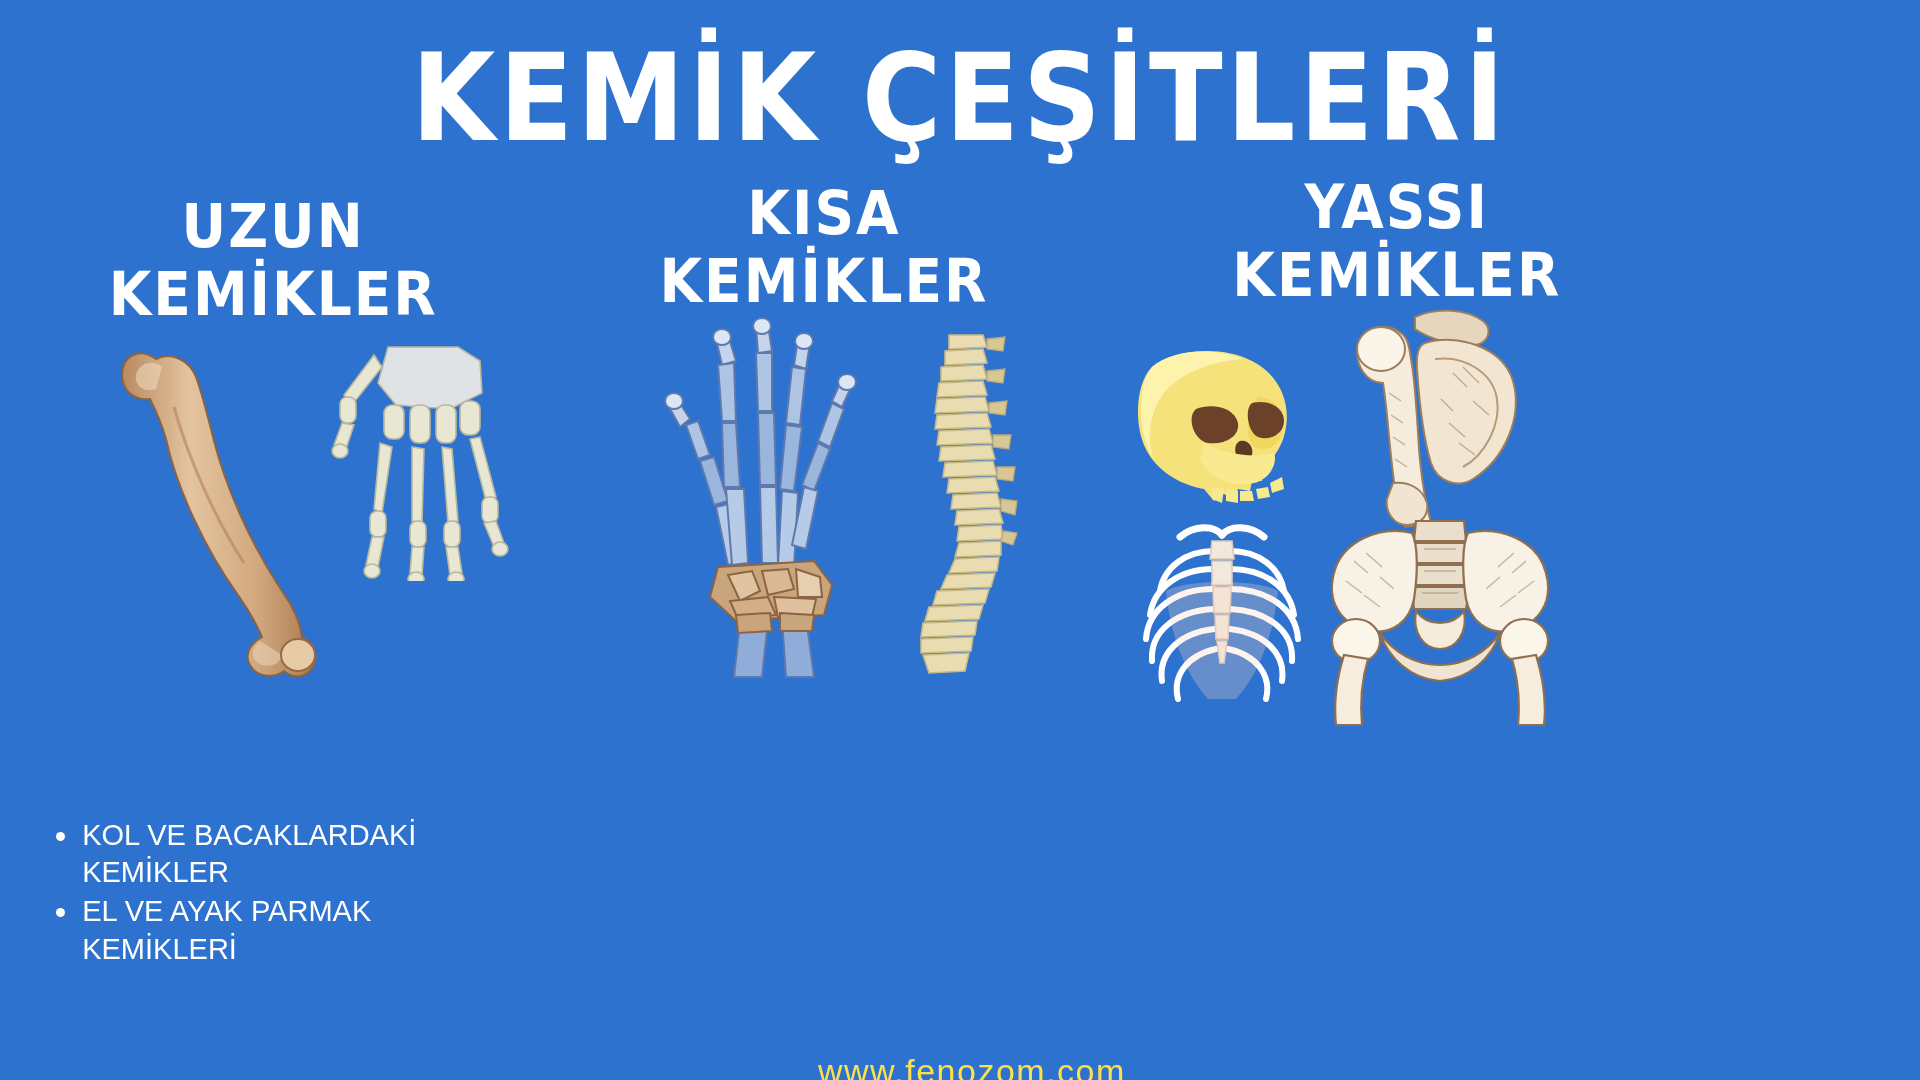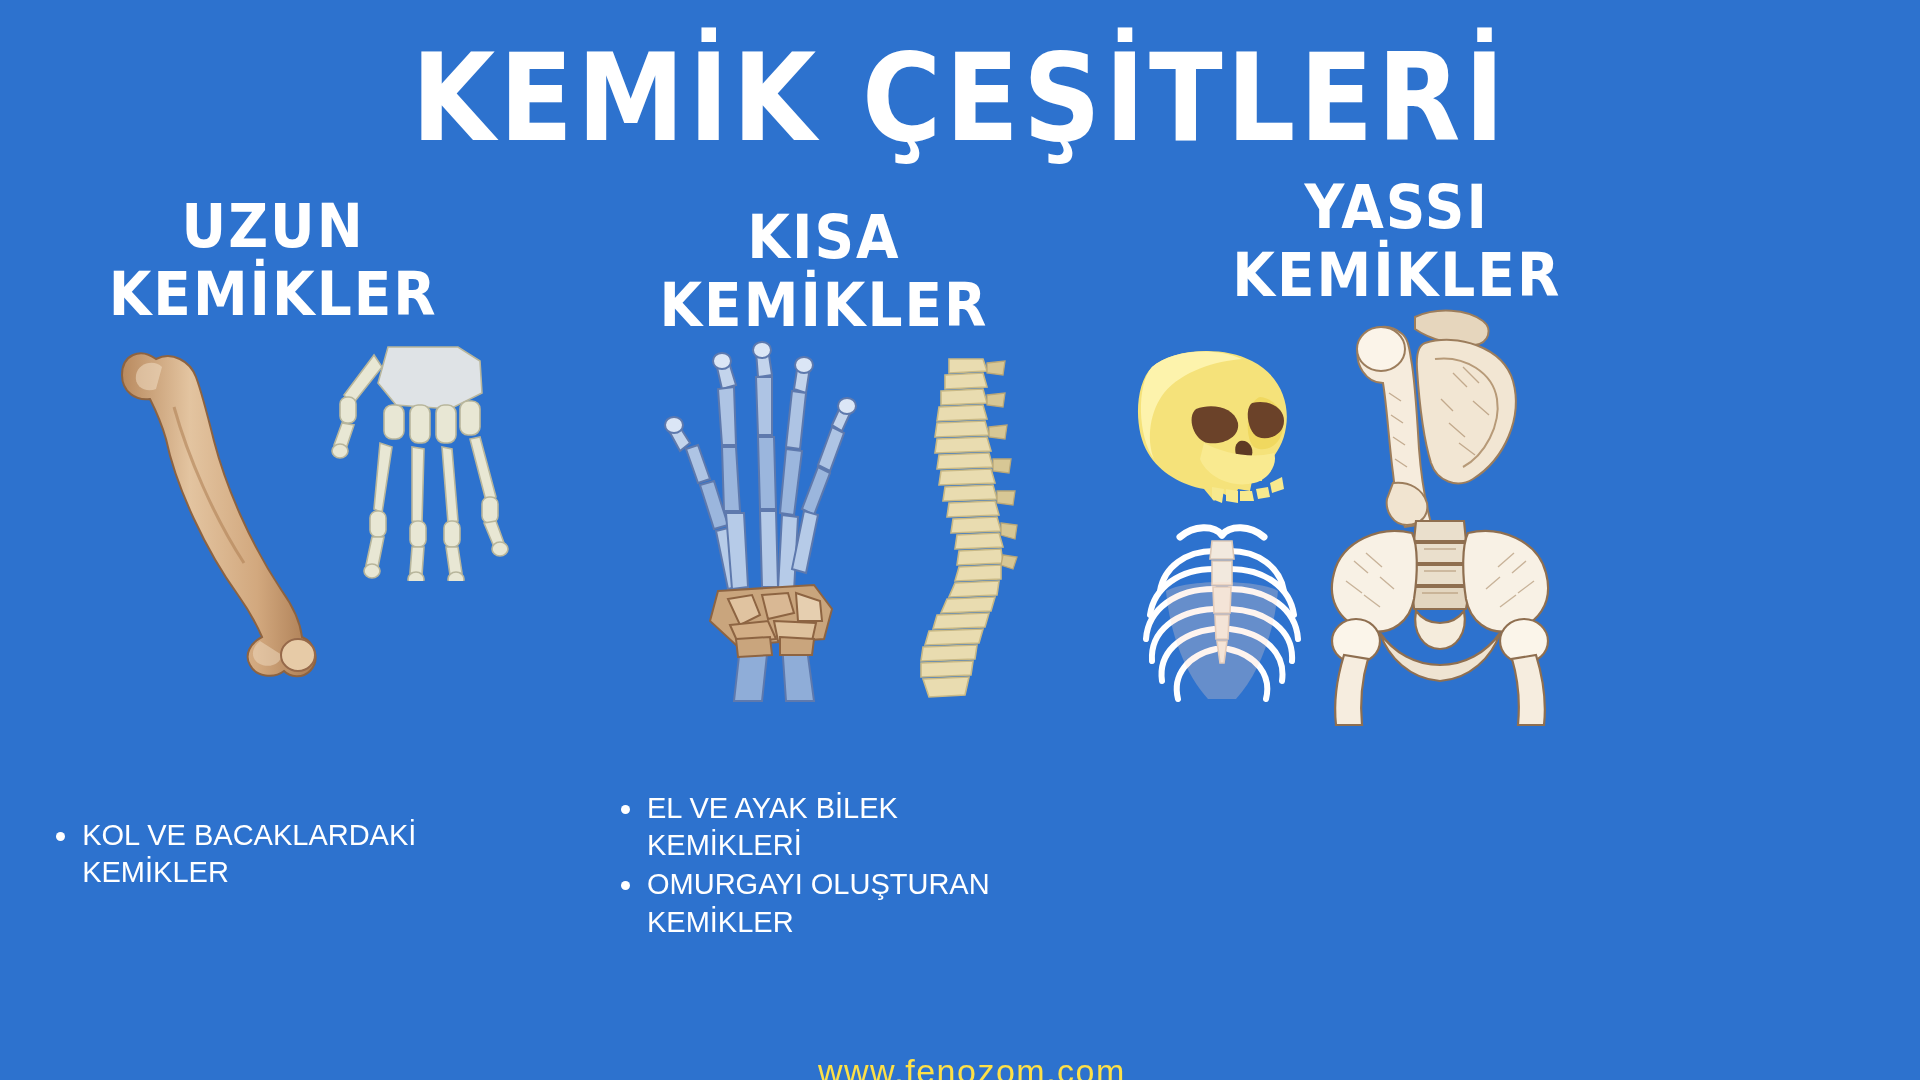--- a/index.html
+++ b/index.html
@@ -32,21 +32,21 @@
     height: 860px;
     padding-top: 30px;
   }
   .column {
     position: relative;
     display: flex;
     flex-direction: column;
     align-items: center;
   }
   .col-1 { width: 620px; }
-  .col-2 { width: 630px; margin-top: 24px; }
+  .col-2 { width: 630px; }
   .col-3 { width: 670px; }
 
   .col-head {
     color: #ffffff;
     font-weight: 700;
     font-size: 55px;
     line-height: 1.12;
     text-align: center;
     letter-spacing: 2px;
     font-family: "DejaVu Sans", sans-serif;
@@ -175,20 +175,21 @@
             <ellipse cx="126" cy="248" rx="8" ry="7"></ellipse>
             <ellipse cx="170" cy="218" rx="8" ry="7"></ellipse>
             <ellipse cx="10" cy="120" rx="8" ry="7"></ellipse>
           </g>
         </g>
       </svg>
     </div>
 
     <ul class="bullets">
       <li>KOL VE BACAKLARDAKİ KEMİKLER</li>
+      <li>EL VE AYAK PARMAK KEMİKLERİ</li>
     </ul>
   </div>
 
   <div class="column col-2">
     <div class="col-head">
       <span class="ln">KISA</span>
       <span class="ln">KEMİKLER</span>
     </div>
 
     <div class="art">
@@ -285,24 +286,20 @@
           <path d="M96 40 L114 38 L112 52 L96 50 Z"></path>
           <path d="M98 72 L116 70 L114 84 L98 82 Z"></path>
           <path d="M102 104 L120 104 L118 118 L102 116 Z"></path>
           <path d="M106 136 L124 136 L122 150 L106 148 Z"></path>
           <path d="M110 168 L126 170 L124 184 L110 180 Z"></path>
           <path d="M112 200 L126 202 L122 214 L110 210 Z"></path>
         </g>
       </svg>
     </div>
 
-    <ul class="bullets">
-      <li>EL VE AYAK BİLEK KEMİKLERİ</li>
-      <li>OMURGAYI OLUŞTURAN KEMİKLER</li>
-    </ul>
   </div>
 
   <div class="column col-3">
     <div class="col-head">
       <span class="ln">YASSI</span>
       <span class="ln">KEMİKLER</span>
     </div>
 
     <div class="art">
 

